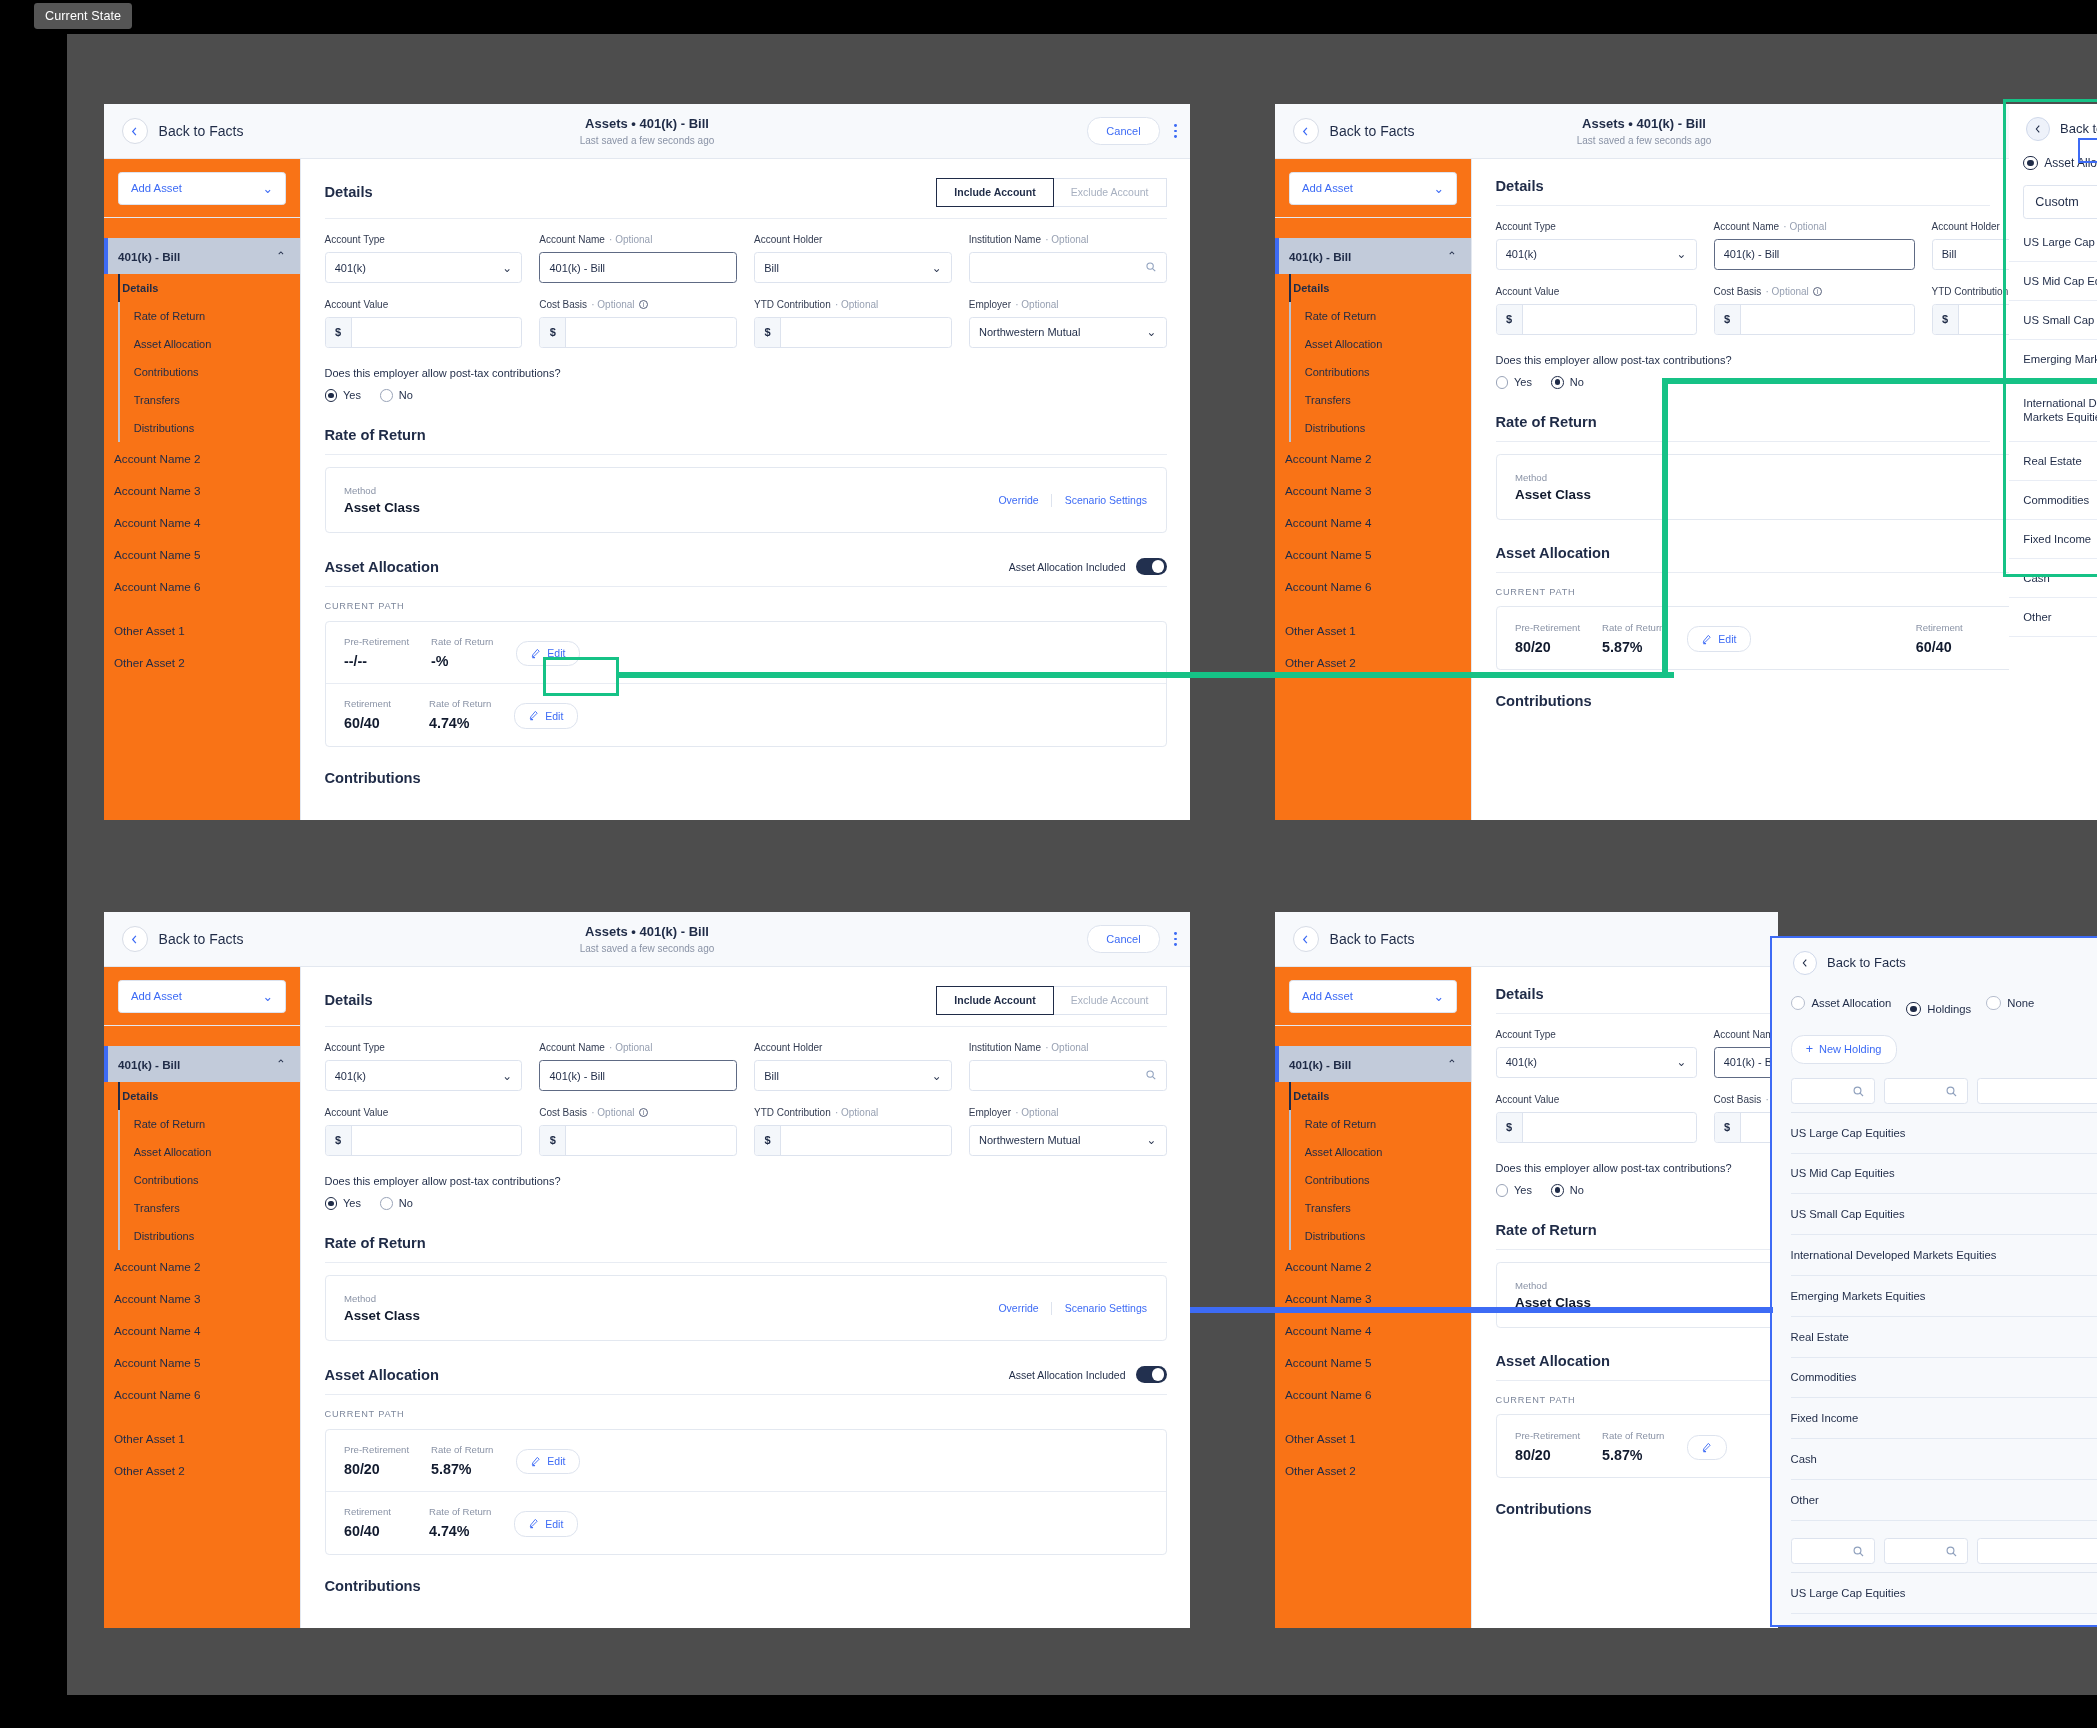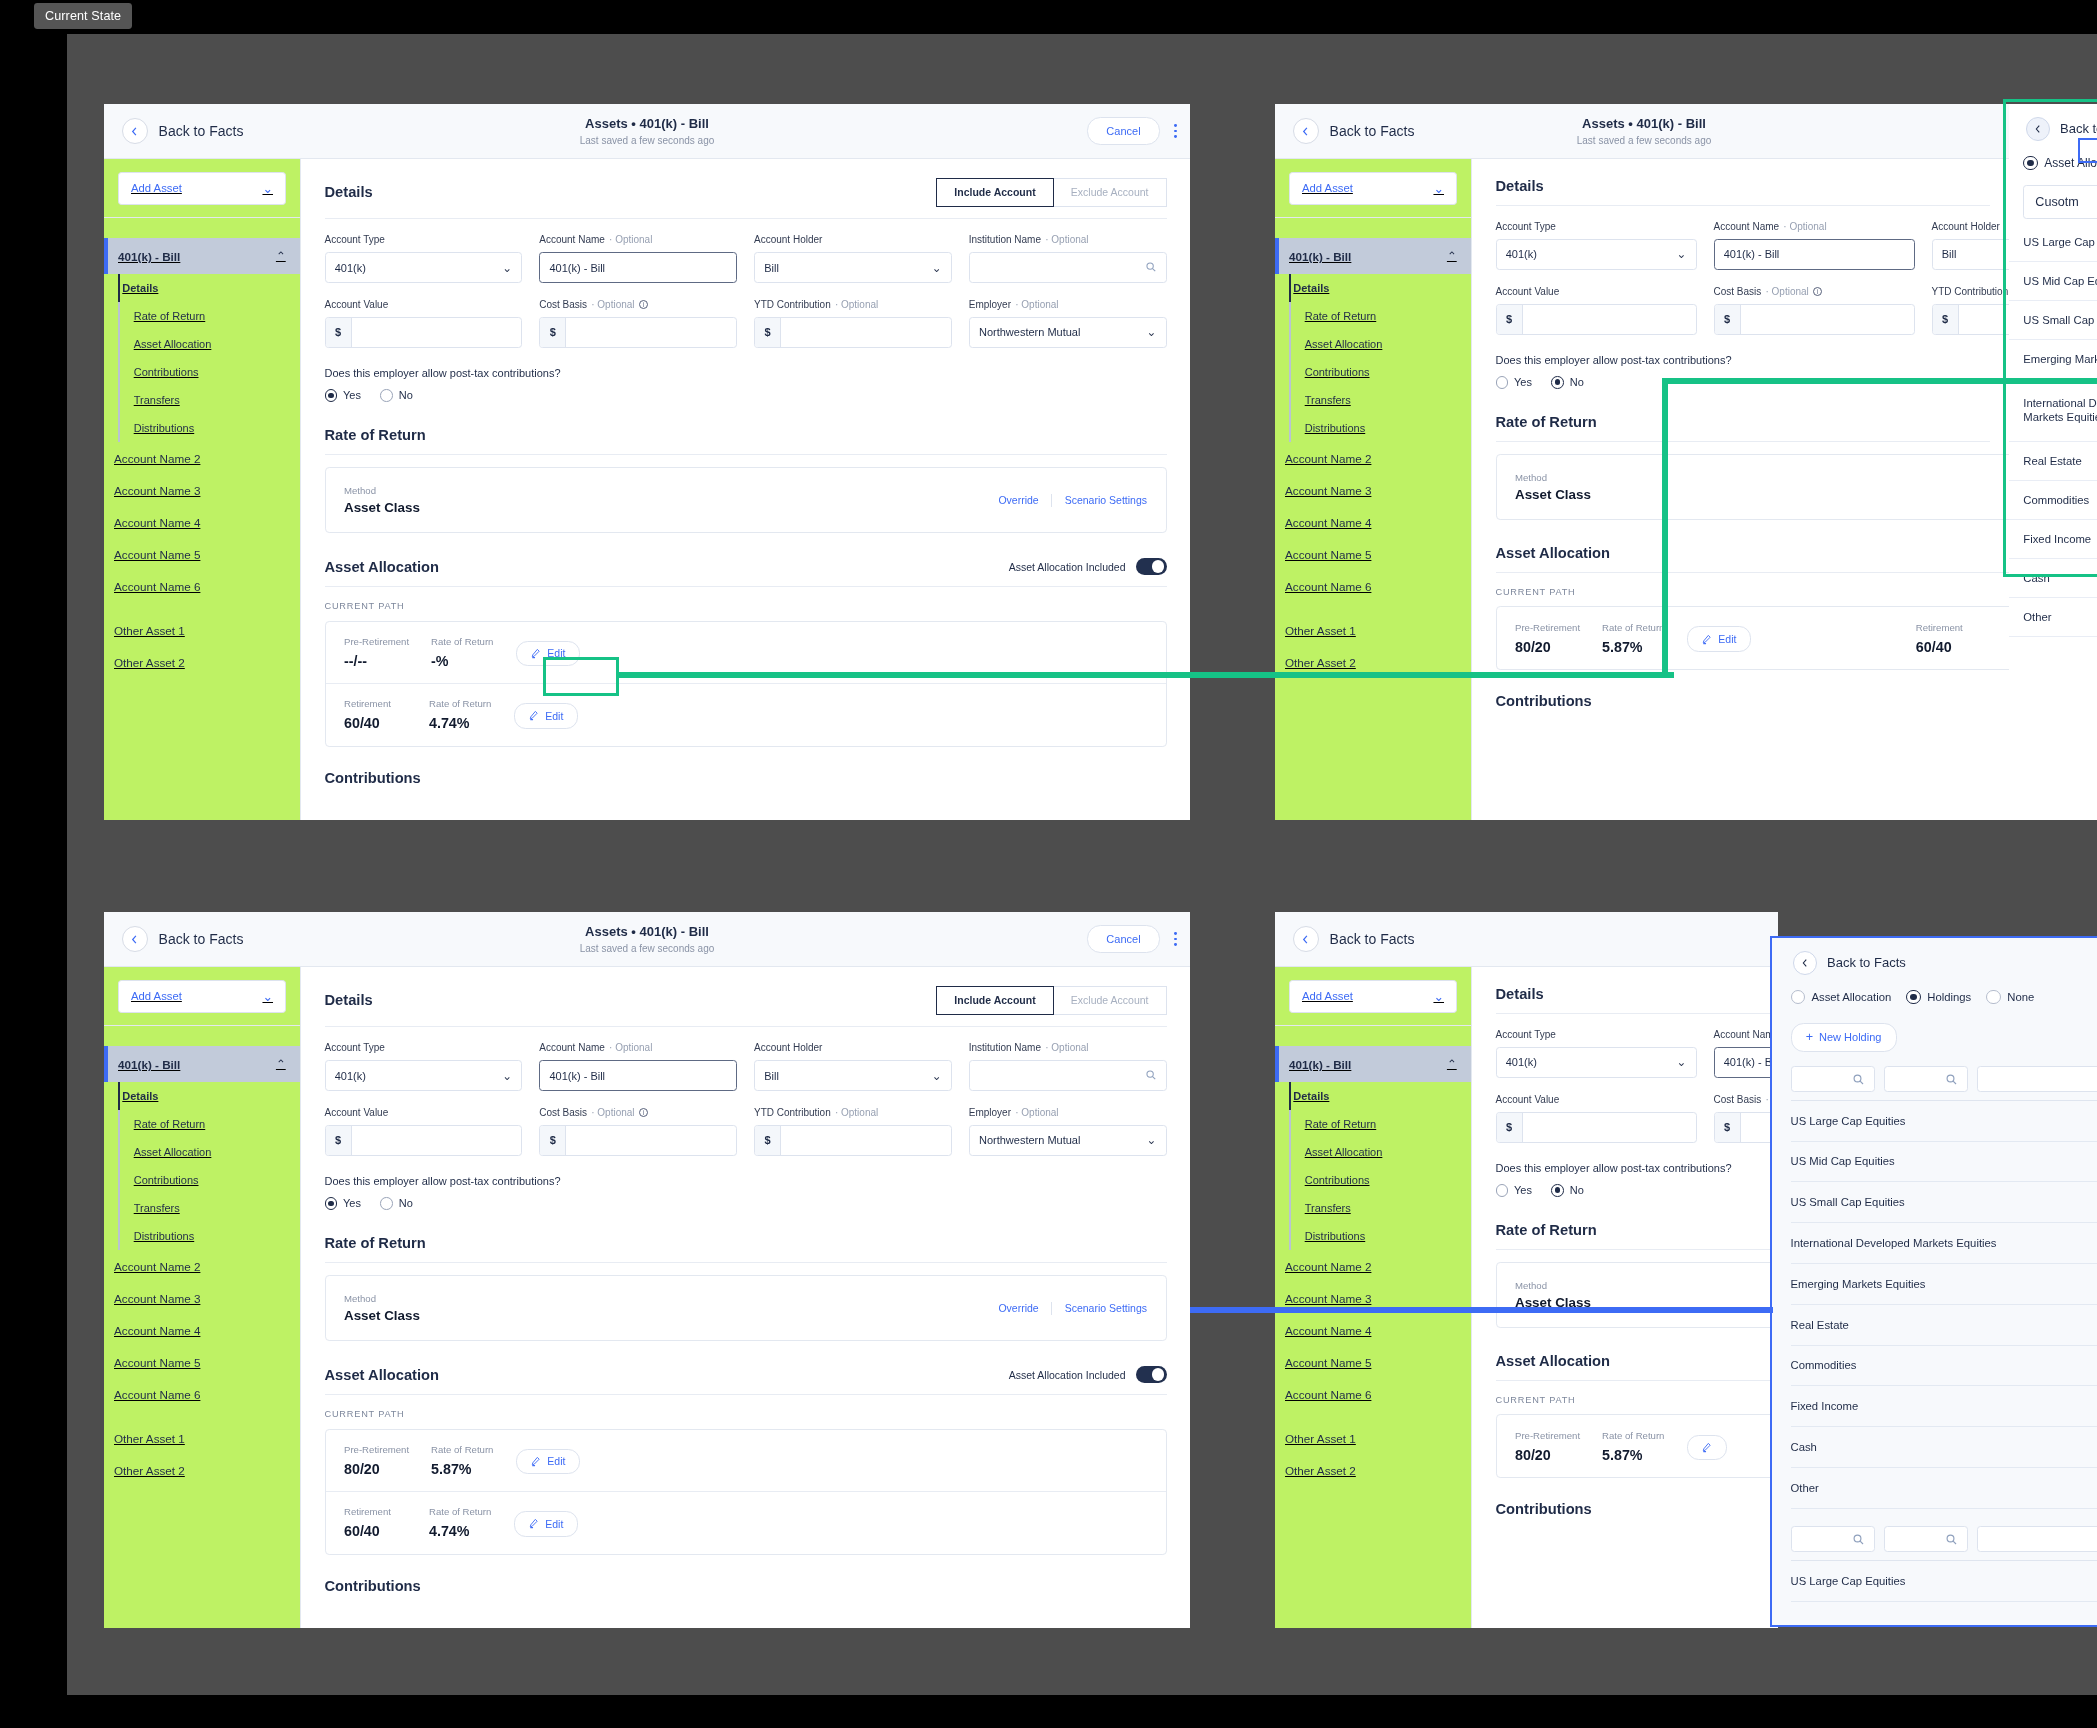--- a/index.html
+++ b/index.html
@@ -56,21 +56,21 @@
   .cancel-btn {
     border:0.8px solid #dde3ee; border-radius:13.4px; background:#fff;
     padding:6.7px 18.5px; font-size:11px; color:#3d6bf5;
   }
   .kebab { display:flex; flex-direction:column; gap:2.9px; padding:2.5px; }
   .kebab i { width:2.9px; height:2.9px; border-radius:50%; background:#3d6bf5; display:block; }
 
   .p-body { display:flex; height:calc(100% - 55px); }
 
   
-  .side { width:197px; background:#bef264; border-right:0.8px solid #e3e8f0; flex:0 0 197px;text-decoration:underline; }
+  .side { width:197px; background:#f97316; border-right:0.8px solid #e3e8f0; flex:0 0 197px; }
   .side-top { padding:12.6px 14.3px 12.6px 14.3px; border-bottom:0.8px solid #e3e8f0; }
   .add-asset {
     border:0.8px solid #dde3ee; border-radius:3.4px; background:#fff;
     height:33px; display:flex; align-items:center; justify-content:space-between;
     padding:0 11.7px; font-size:11.3px; color:#3d6bf5;
   }
   .add-asset .chev { color:#3d6bf5; font-size:12.6px; }
   .spacer-row { height:20px; }
   .acct-active {
     height:36px; background:#c2cbda; border-left:4.2px solid #3d6bf5;
@@ -1078,21 +1078,21 @@
             <path d="M15 4 L8 12 L15 20"></path>
           </svg>
       </div>
       <div class="dw-back">Back to Facts</div>
     </div>
     <div class="dw-radios" style="padding-left:18.5px;">
       <div class="dw-rad" style="font-size:11.3px;">
         <span class="dw-ring off"></span>
         <span>Asset Allocation</span>
       </div>
-      <div class="dw-rad" style="font-size:11.3px;padding-left:5.9px;">
+      <div class="dw-rad" style="font-size:11.3px;padding-left:5.9px;margin-top:12px;">
         <span class="dw-ring">
             <i></i>
           </span>
         <span>Holdings</span>
       </div>
       <div class="dw-rad" style="font-size:11.3px;padding-left:5.9px;">
         <span class="dw-ring off"></span>
         <span>None</span>
       </div>
     </div>

